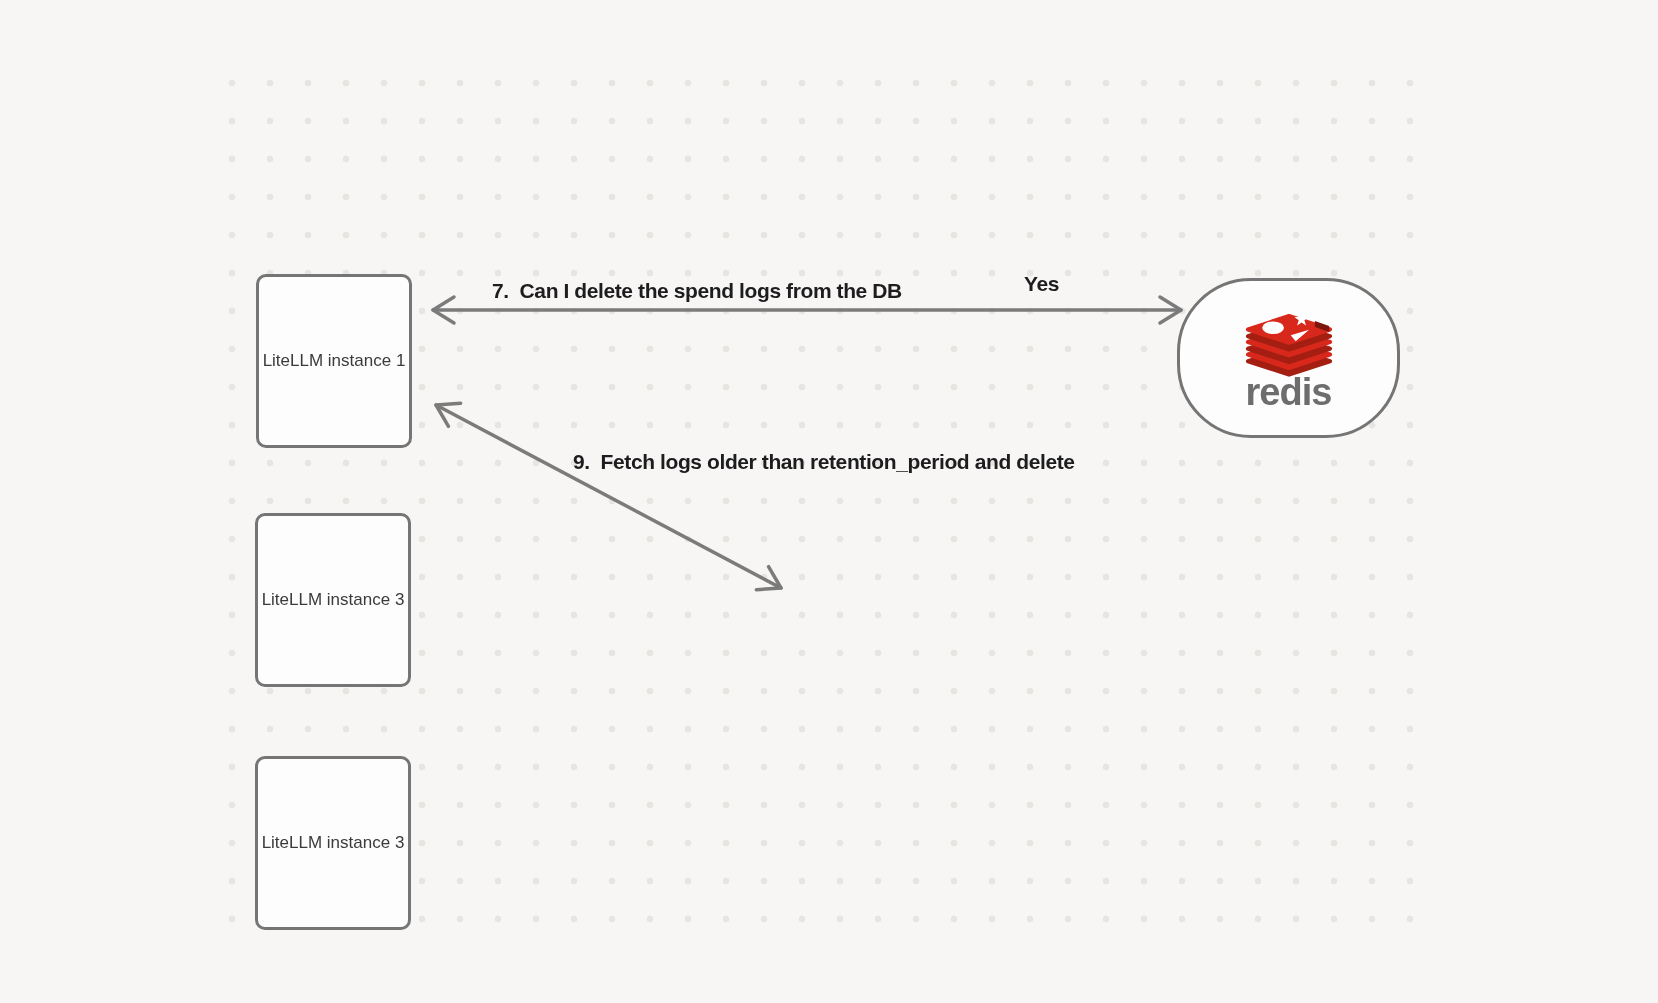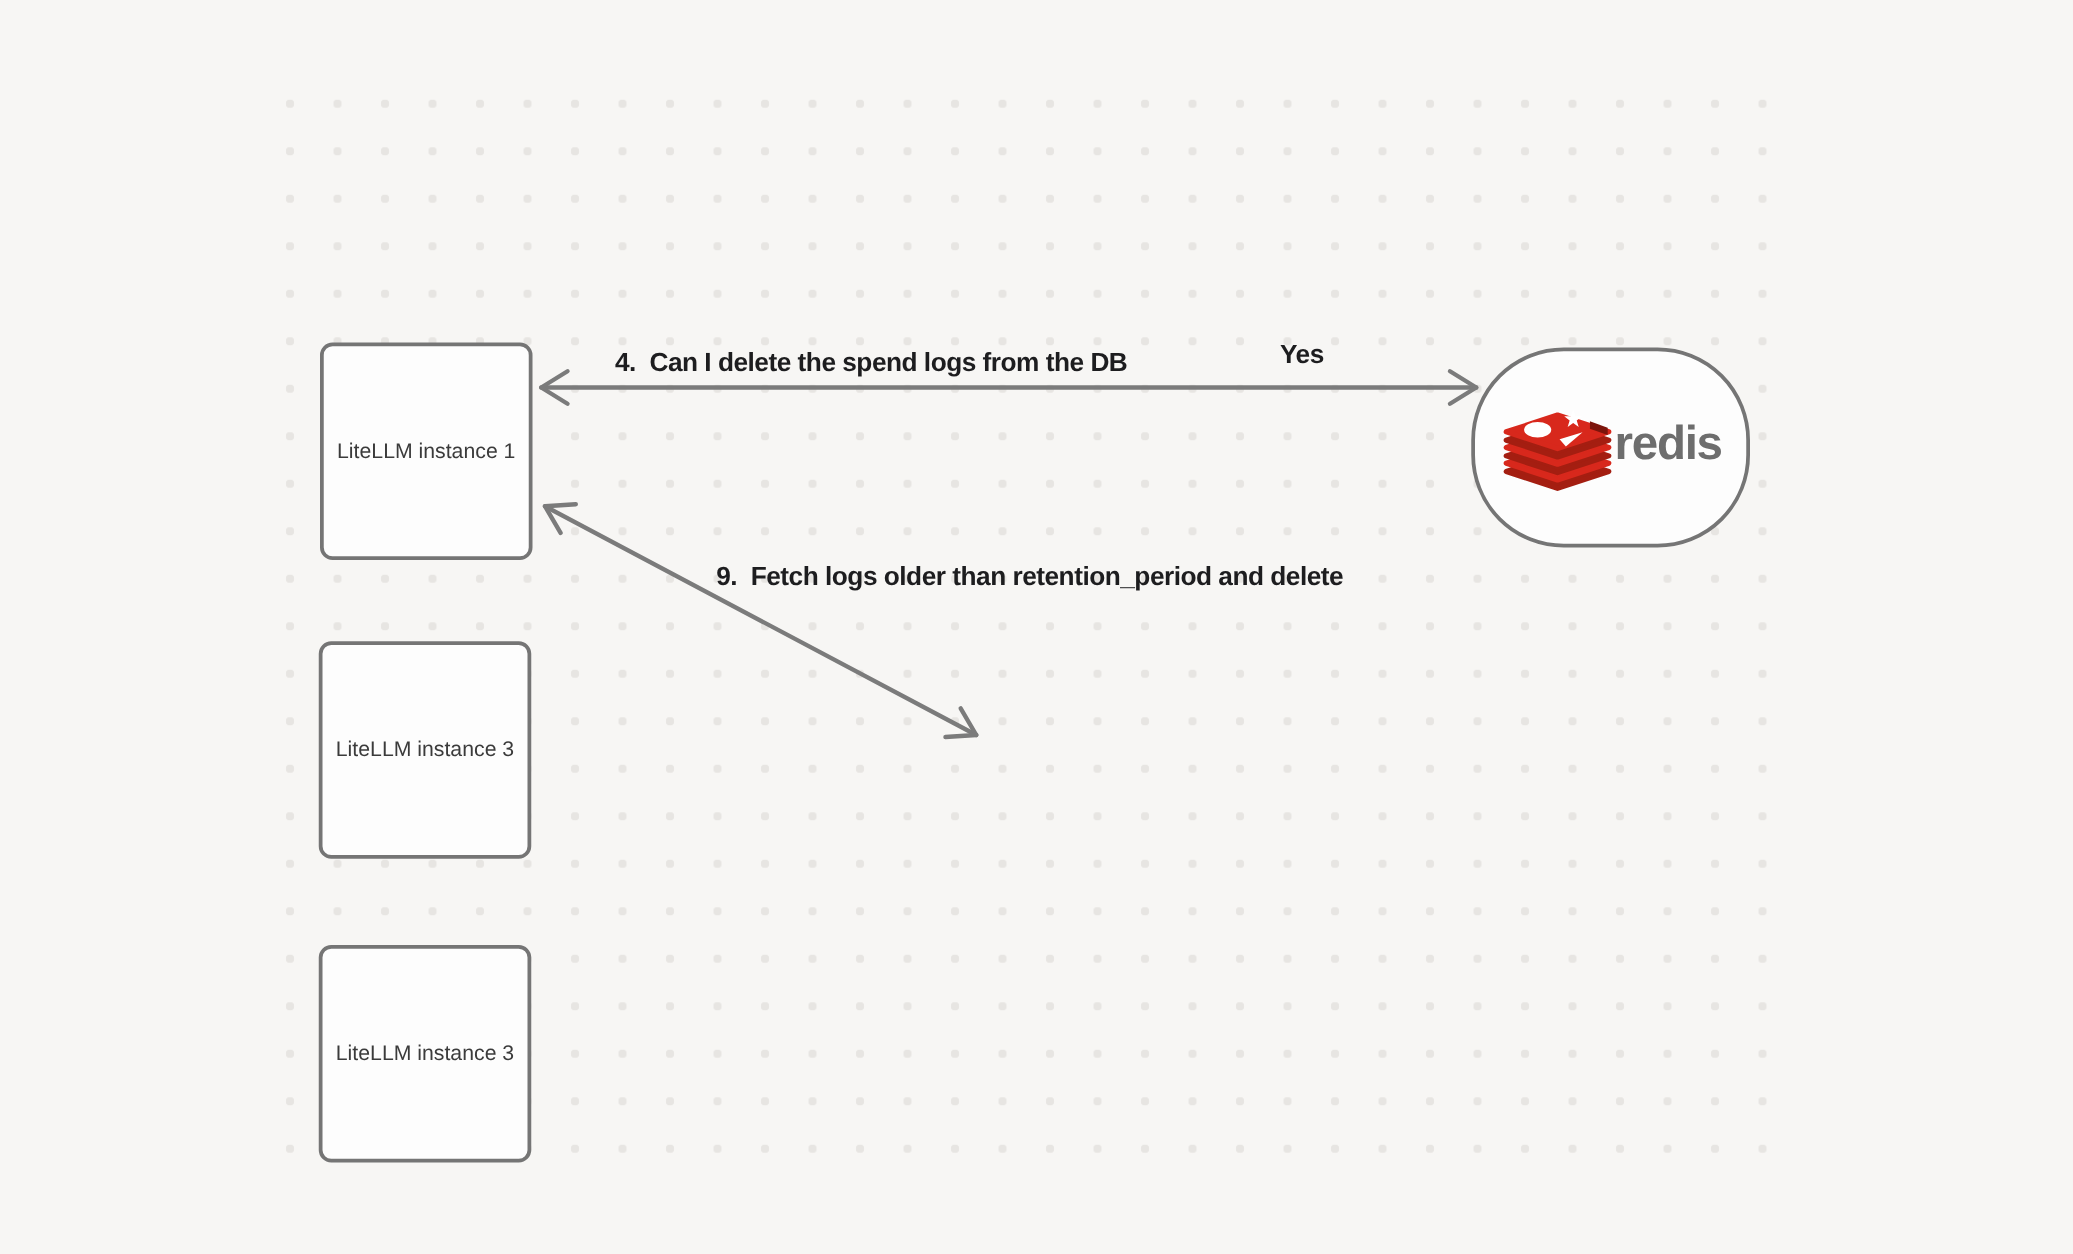--- a/index.html
+++ b/index.html
@@ -45,29 +45,29 @@
     z-index:2;
   }
   .node{
     position:absolute;
     background:var(--node-fill);
     border:3px solid var(--node-border);
     z-index:3;
     display:flex;align-items:center;justify-content:center;
   }
   .litellm-box{
-    width:170px;height:174px;border-radius:10px;align-items:center;
+    width:156px;height:174px;border-radius:10px;align-items:center;
   }
   .litellm-box .node-label{
     font-size:17px;color:var(--node-text);text-align:center;
   }
   .redis-box{
     left:1177px;top:278px;width:223px;height:160px;
     border-radius:74px;border-width:3.5px;
-    flex-direction:row;gap:0;justify-content:center;
+    flex-direction:column;gap:0;justify-content:center;
   }
   .redis-word{
     font-weight:700;font-size:38px;letter-spacing:-1px;
     color:var(--redis-gray);line-height:1;margin-top:-6px;
   }
   .db-node{
     position:absolute;left:799px;top:517px;width:178px;height:178px;z-index:3;
   }
   .db-node svg{display:block;}
 </style>
@@ -81,21 +81,21 @@
   <svg class="edges-layer" width="1658" height="1003" viewBox="0 0 1658 1003">
     <defs>
       <marker id="ah" markerUnits="userSpaceOnUse" markerWidth="30" markerHeight="34" refX="0" refY="0" orient="auto-start-reverse" overflow="visible">
         <path d="M-21 -13 L0 0 L-21 13" fill="none" stroke="var(--arrow)" stroke-width="3.5" stroke-linecap="round" stroke-linejoin="round"></path>
       </marker>
     </defs>
     <line x1="433" y1="310" x2="1181" y2="310" stroke="var(--arrow)" stroke-width="3.5" stroke-linecap="round" marker-start="url(#ah)" marker-end="url(#ah)"></line>
     <line x1="436" y1="405" x2="781" y2="588" stroke="var(--arrow)" stroke-width="3.5" stroke-linecap="round" marker-start="url(#ah)" marker-end="url(#ah)"></line>
   </svg>
 
-  <div class="edge-label" style="left:492px;top:279px;">4.  Can I delete the spend logs from the DB</div>
+  <div class="edge-label" style="left:492px;top:279px;">7.  Can I delete the spend logs from the DB</div>
   <div class="edge-label" style="left:1024px;top:272px;">Yes</div>
   <div class="edge-label" style="left:573px;top:450px;">9.  Fetch logs older than retention_period and delete</div>
 
   <div class="node litellm-box" style="left:256px;top:274px;">
     <span class="node-label">LiteLLM instance 1</span>
   </div>
   <div class="node litellm-box" style="left:255px;top:513px;">
     <span class="node-label">LiteLLM instance 3</span>
   </div>
   <div class="node litellm-box" style="left:255px;top:756px;">

